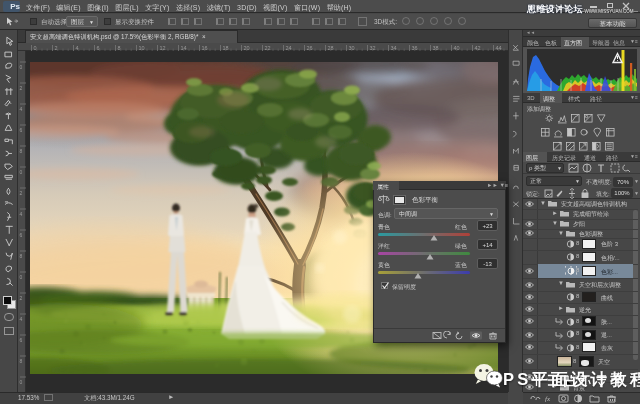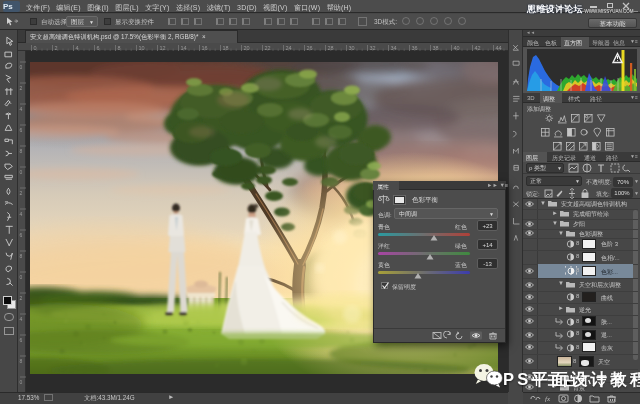--- a/index.html
+++ b/index.html
@@ -3,21 +3,21 @@
 *{margin:0;padding:0;box-sizing:border-box}
 body{width:640px;height:404px;overflow:hidden;background:#474747;
  font-family:"Liberation Sans",sans-serif;-webkit-font-smoothing:antialiased}
 #app{position:relative;width:640px;height:404px;overflow:hidden}
 .ab{position:absolute}
 .t{color:#cfcfcf;white-space:nowrap}
 </style></head><body>
 <div id="app">
 
 <div class="ab" style="left:0;top:0;width:640px;height:13px;background:#4c4c4c;border-bottom:1px solid #2a2a2a"></div>
-<div class="ab" style="left:3px;top:1px;width:17px;height:11px;background:#41556b;border-radius:2px;color:#dfe9f2;font-size:8px;font-weight:bold;text-align:left;line-height:11px">Ps</div>
+<div class="ab" style="left:3px;top:1px;width:17px;height:11px;background:#41556b;border-radius:2px;color:#dfe9f2;font-size:8px;font-weight:bold;text-align:right;line-height:11px">Ps</div>
 <div class="ab t" style="left:26px;top:3px;font-size:7px;letter-spacing:0.2px">文件(F)&nbsp;&nbsp;&nbsp;编辑(E)&nbsp;&nbsp;&nbsp;图像(I)&nbsp;&nbsp;&nbsp;图层(L)&nbsp;&nbsp;&nbsp;文字(Y)&nbsp;&nbsp;&nbsp;选择(S)&nbsp;&nbsp;&nbsp;滤镜(T)&nbsp;&nbsp;&nbsp;3D(D)&nbsp;&nbsp;&nbsp;视图(V)&nbsp;&nbsp;&nbsp;窗口(W)&nbsp;&nbsp;&nbsp;帮助(H)</div>
 
 <div class="ab" style="left:590px;top:6px;width:7px;height:2px;background:#c4c4c4"></div>
 <div class="ab" style="left:607px;top:3px;width:6px;height:5px;border:1.3px solid #c4c4c4"></div>
 <svg class="ab" style="left:622px;top:2px" width="8" height="8" viewBox="0 0 8 8">
       <path d="M1,1 L7,7 M7,1 L1,7" stroke="#c4c4c4" stroke-width="1.3"></path>
     </svg>
 
 <div class="ab" style="left:0;top:14px;width:640px;height:16px;background:#4c4c4c;border-bottom:1px solid #282828"></div>
 <svg class="ab" style="left:5px;top:17px" width="16" height="10" viewBox="0 0 16 10">

